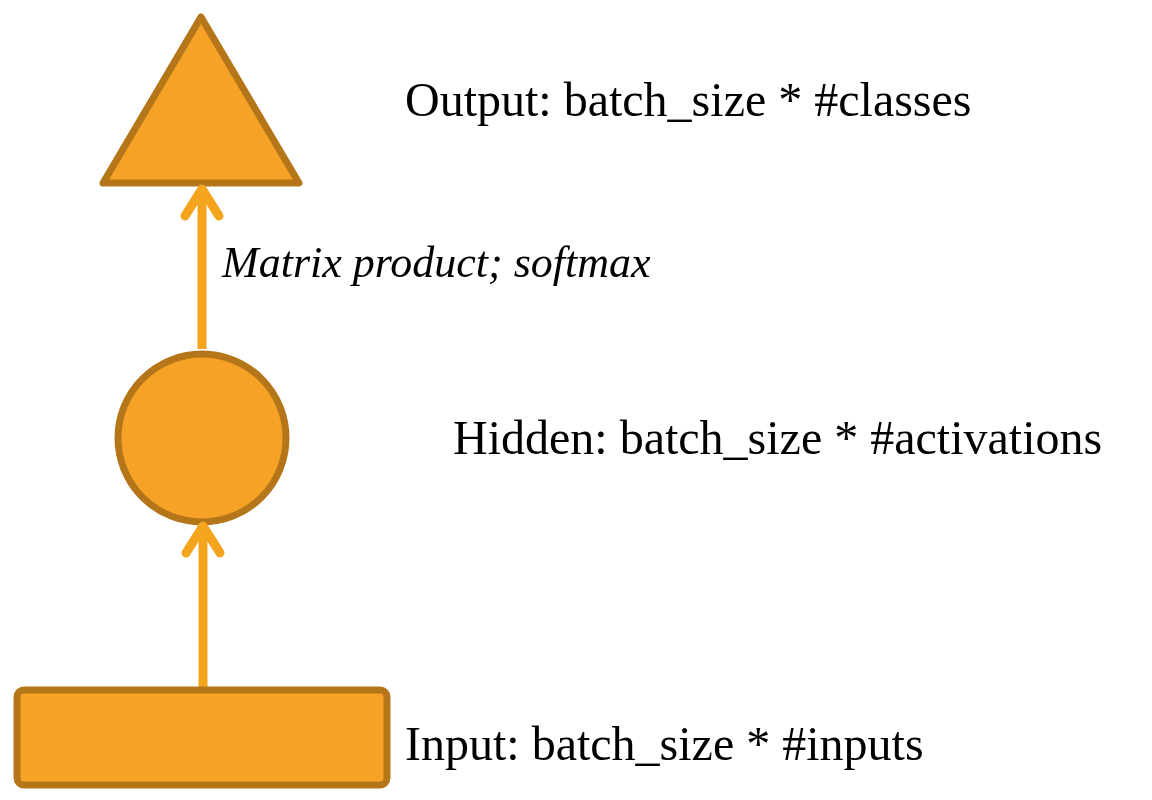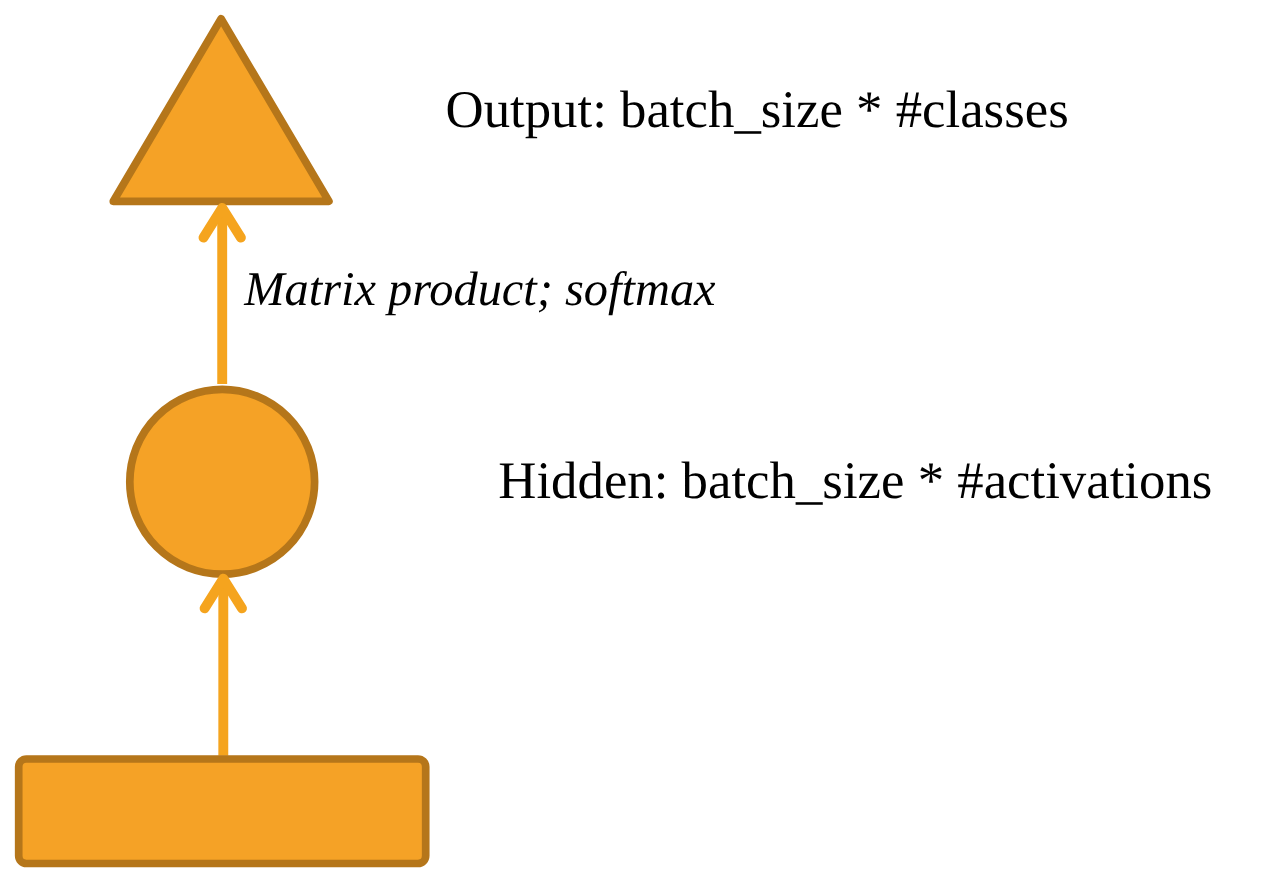--- a/index.html
+++ b/index.html
@@ -82,17 +82,18 @@
       <polyline class="arrow-head" points="186,553 203,526 220,553"></polyline>
     </g>
 
     <rect class="shape" x="17" y="690" width="370" height="95" rx="7"></rect>
   </svg>
 
   <div class="node-label" style="left: 405px; top: 72px;">Output: batch_size * #classes</div>
 
   <div class="node-label" style="left: 405px; top: 410px; margin-left: 48px;">Hidden: batch_size * #activations</div>
 
+  <div class="node-label" style="left: 405px; top: 716px;">Input: batch_size * #inputs</div>
 
   <div class="edge-label" style="left: 222px; top: 238px;">Matrix product; softmax</div>
 
 
 </div>
 
 </body></html>

